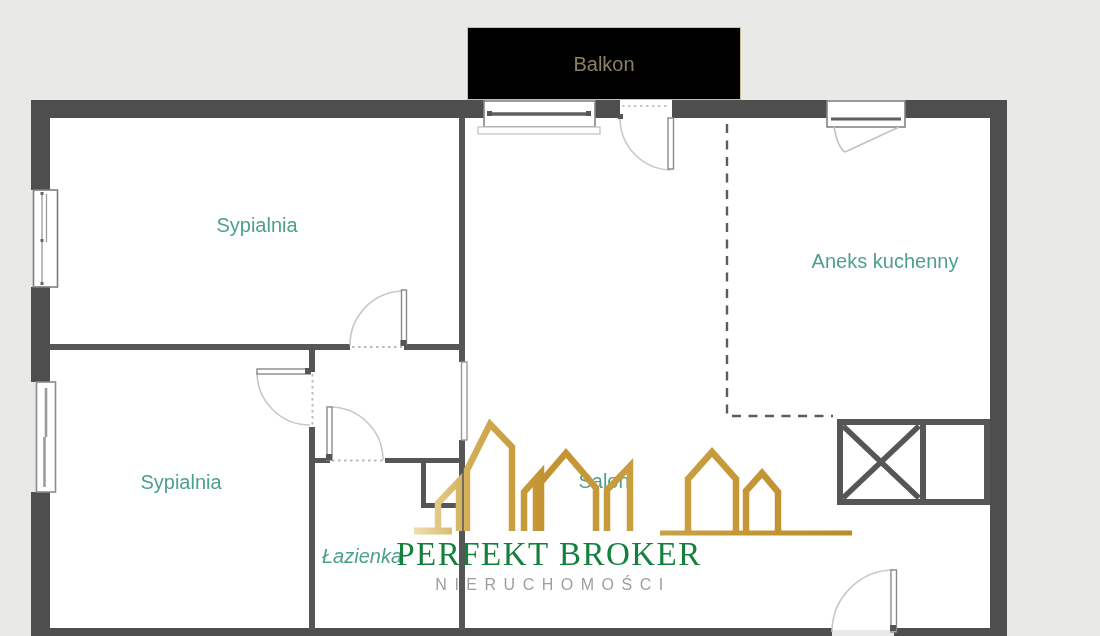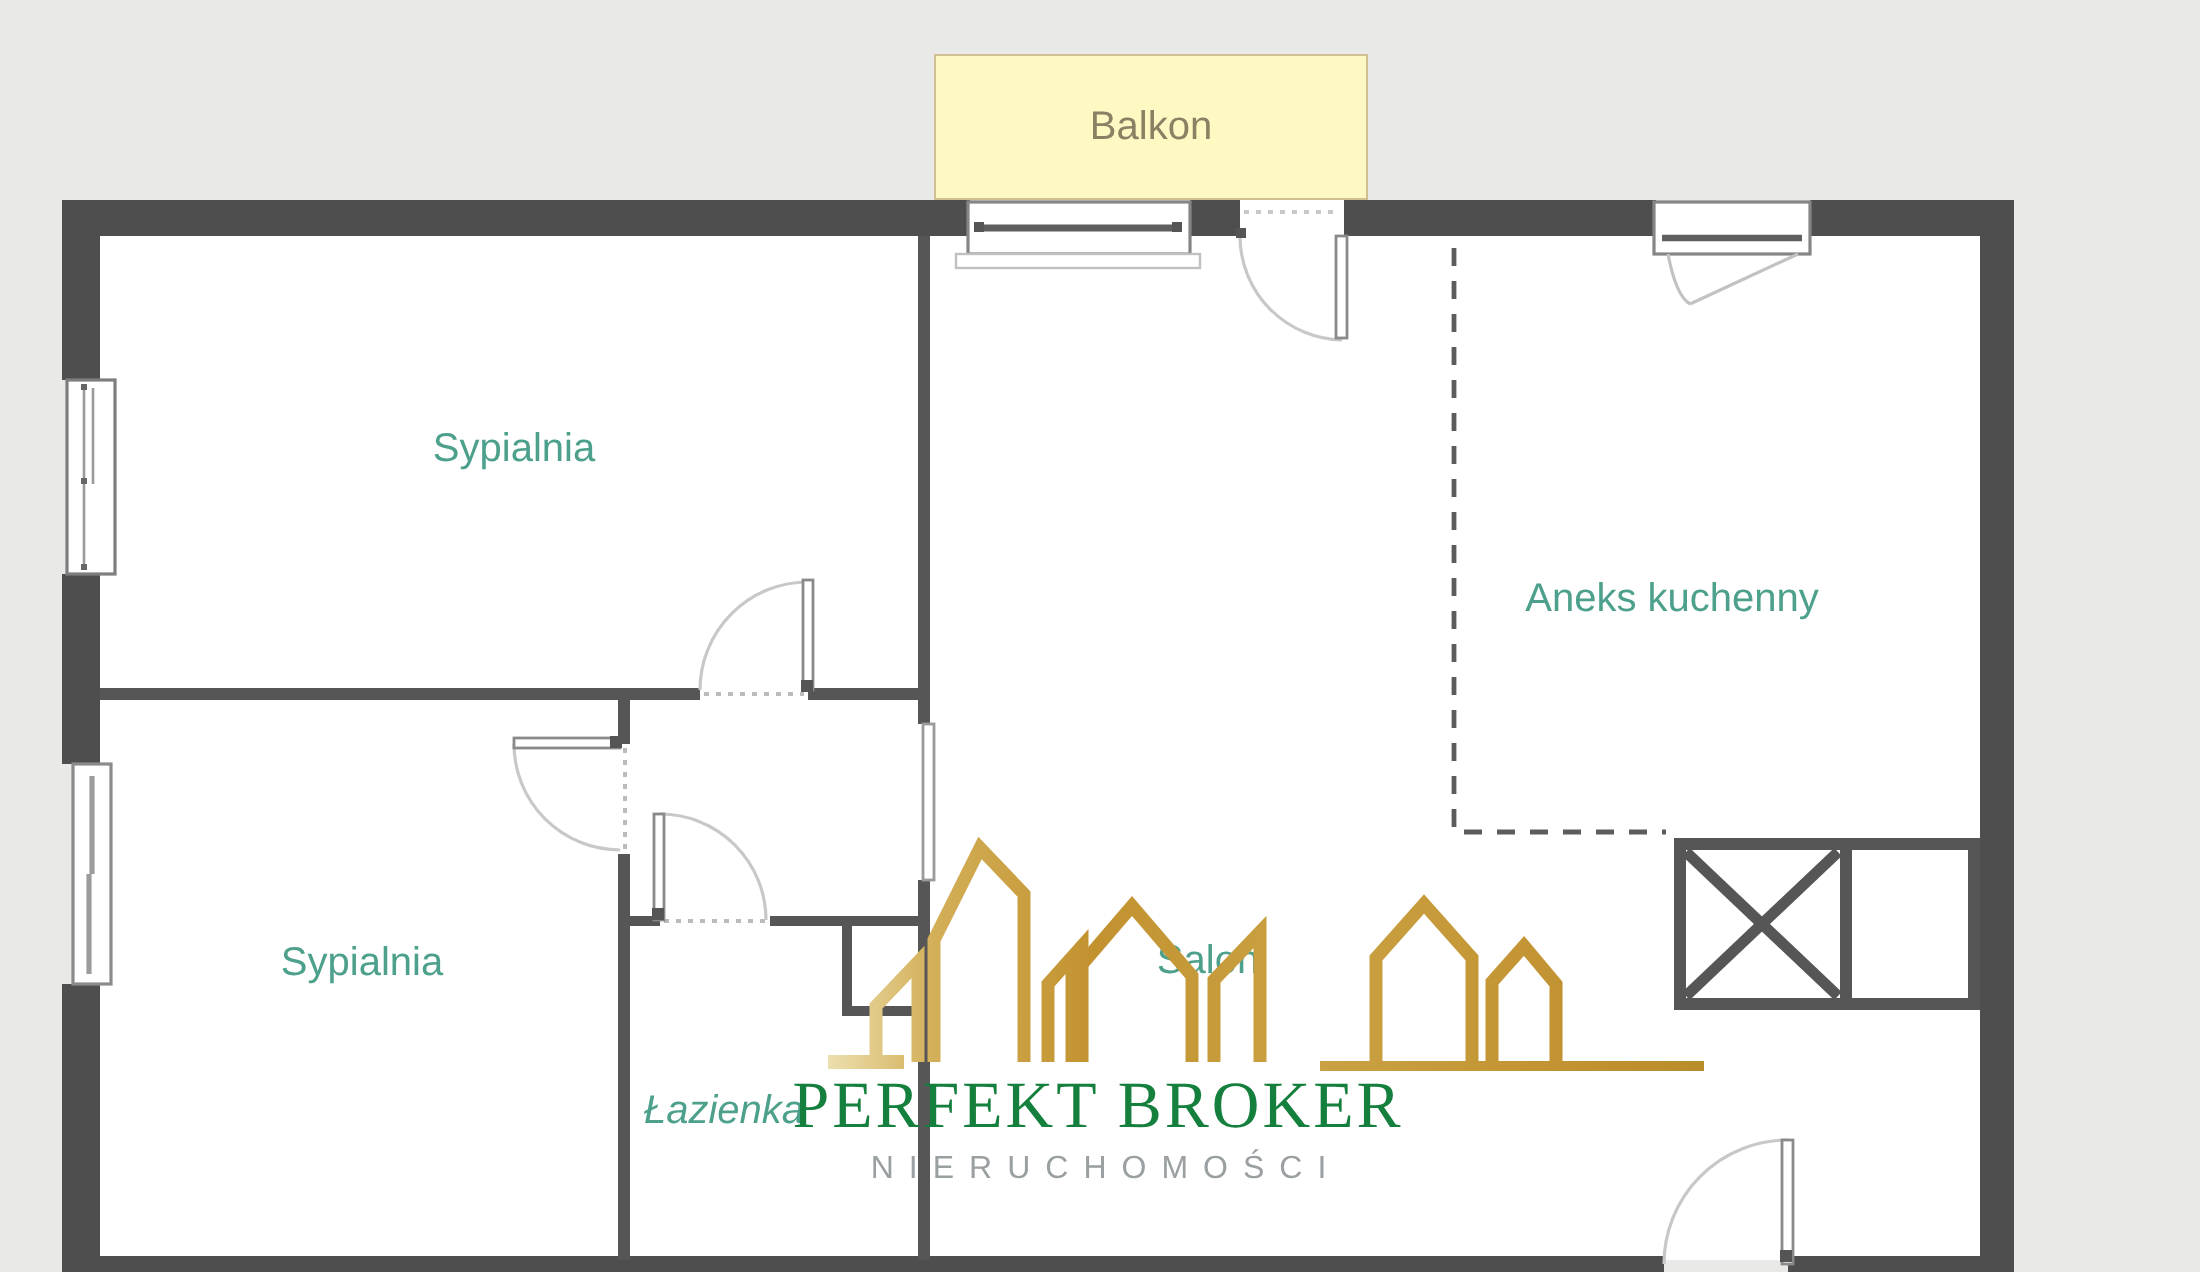--- a/index.html
+++ b/index.html
@@ -6,22 +6,22 @@
   body{background:#e9e9e8;font-family:"Liberation Sans",sans-serif;}
   .stage{
     position:relative;width:1100px;height:636px;overflow:hidden;
     background:#e9e9e8;
   }
   .floor{
     position:absolute;left:50px;top:118px;width:940px;height:512px;
     background:#ffffff;
   }
   .balcony{
-    position:absolute;left:467px;top:27px;width:217px;height:73px;
-    background:#fef9c3;border:1px solid #d0c091;box-sizing:border-box;
+    position:absolute;left:467px;top:27px;width:274px;height:73px;
+    background:#000000;border:1px solid #d0c091;box-sizing:border-box;
   }
   .balcony-label{
     position:absolute;left:50%;top:50%;transform:translate(-50%,-50%);
     color:#8a8063;font-size:20px;white-space:nowrap;
   }
   svg.plan,svg.logo-art{position:absolute;left:0;top:0;pointer-events:none;}
   svg.plan{z-index:1;}
   .labels{position:absolute;left:0;top:0;width:100%;height:100%;z-index:2;padding-left:28px;}
   .room-label{
     position:absolute;transform:translate(-50%,-50%);
@@ -159,21 +159,21 @@
         <path d="M894,570 A62,62 0 0 0 832,632" fill="none" stroke="#c8c8c8" stroke-width="1.6"></path>
         <rect x="891" y="570" width="5.5" height="62" fill="#ffffff" stroke="#8a8a8a" stroke-width="1.4"></rect>
         <rect x="890" y="625" width="6" height="6" fill="#555"></rect>
       </g>
     </g>
   </svg>
 
   <div class="labels">
     <div class="room-label" style="left:257px;top:225px;">Sypialnia</div>
     <div class="room-label" style="left:181px;top:482px;">Sypialnia</div>
-    <div class="room-label" style="left:836px;top:261px;margin-top:39px;">Aneks kuchenny</div>
+    <div class="room-label" style="left:885px;top:261px;">Aneks kuchenny</div>
     <div class="room-label" style="left:604px;top:481px;">Salon</div>
     <div class="room-label" style="left:362px;top:556px;font-style:italic;">Łazienka</div>
   </div>
 
   <div class="logo">
     <svg class="logo-art" width="1100" height="636" viewBox="0 0 1100 636">
       <defs>
         <linearGradient id="gold" gradientUnits="userSpaceOnUse" x1="414" y1="480" x2="855" y2="480">
           <stop offset="0" stop-color="#ecdfae"></stop>
           <stop offset="0.12" stop-color="#d3af58"></stop>

